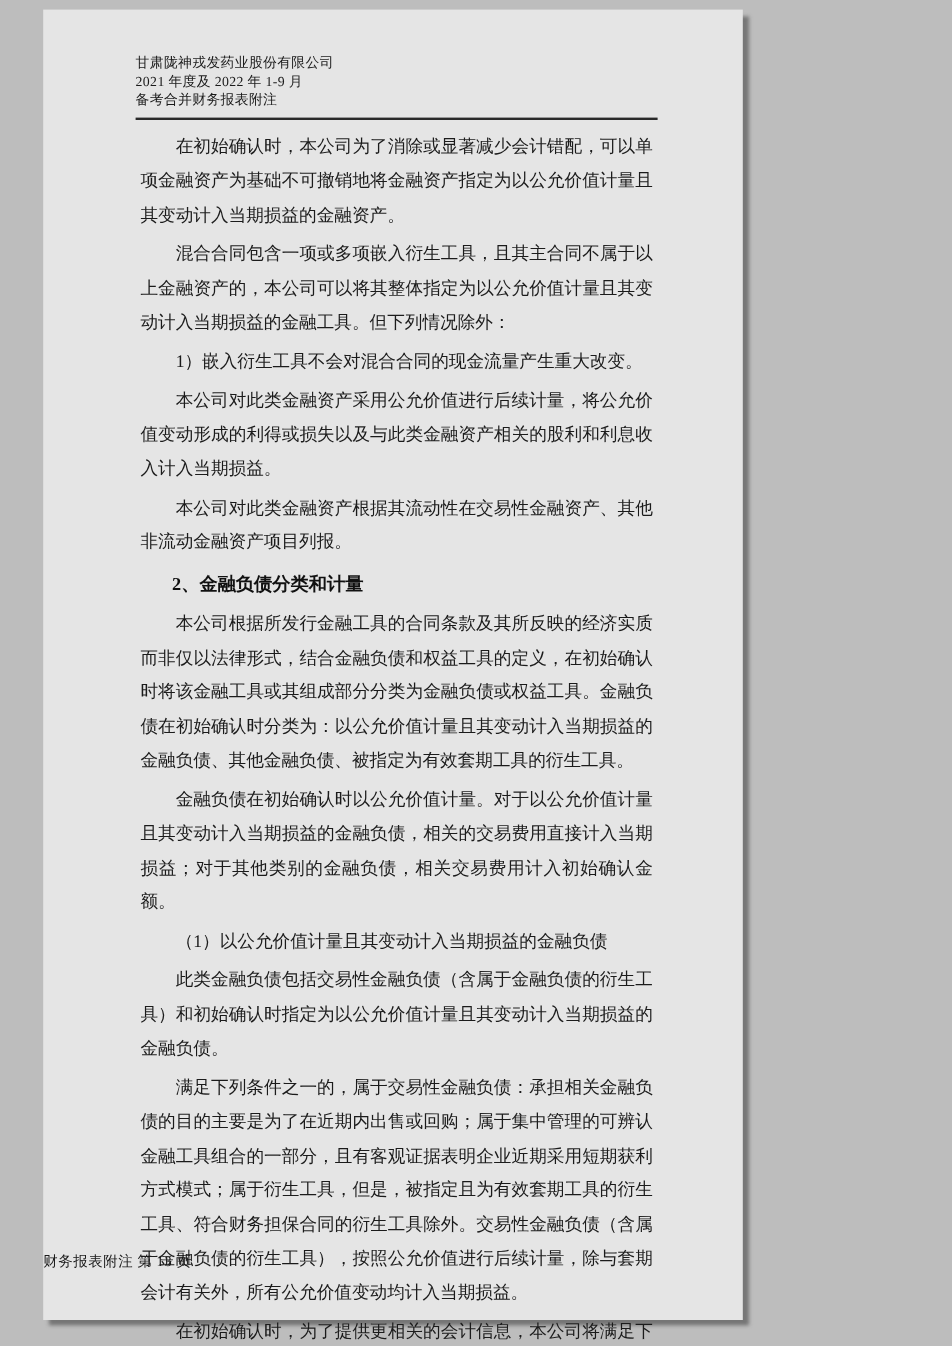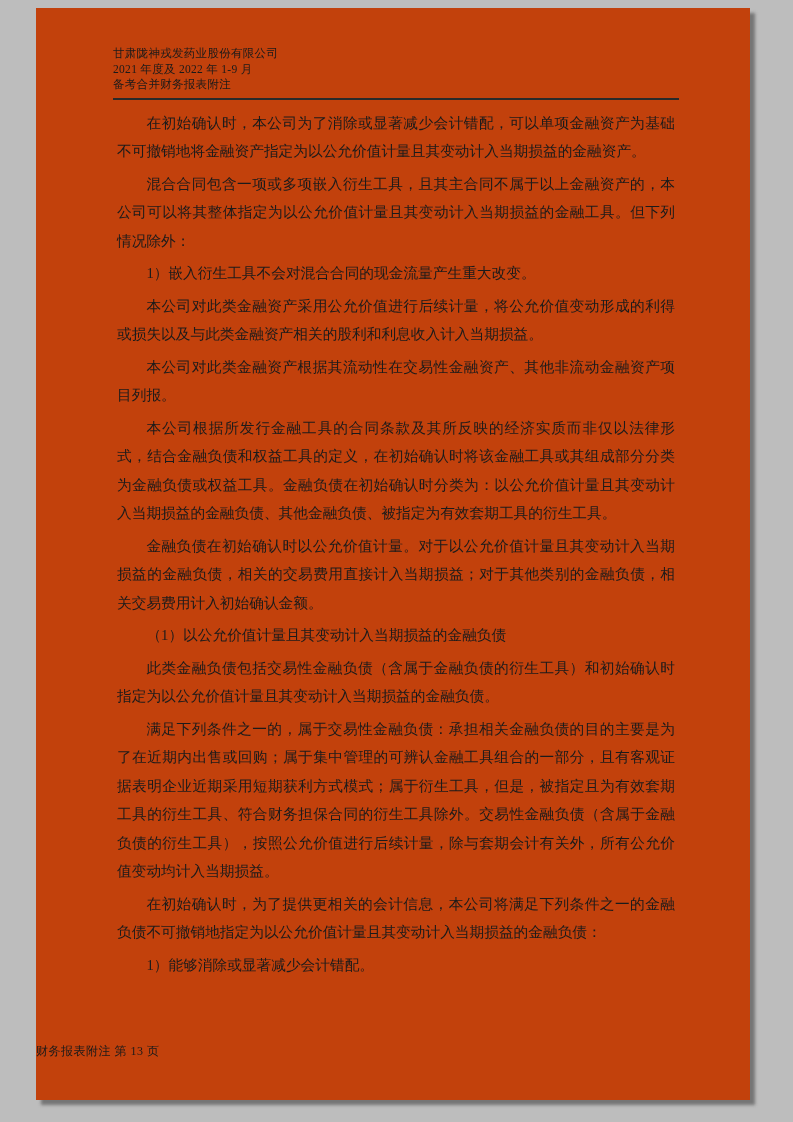--- a/index.html
+++ b/index.html
@@ -13,23 +13,23 @@
   }
   .canvas {
     position: relative;
     width: 793px;
     height: 1122px;
   }
   .page {
     position: absolute;
     left: 36px;
     top: 8px;
-    width: 714px;
+    width: 583px;
     height: 1092px;
-    background: #c2410c;
+    background: #e5e5e5;
     box-shadow: 5px 5px 3px rgba(70,70,70,0.6);
     padding: 38px 71px 0 77px;
   }
   .doc-header { color: #1a1a1a; }
   .doc-header .hline {
     font-size: 11.5px;
     line-height: 15.6px;
     letter-spacing: 0.3px;
     white-space: nowrap;
   }
@@ -81,20 +81,21 @@
       <div class="hline">备考合并财务报表附注</div>
       <div class="header-rule"></div>
     </header>
 
     <main class="doc-body">
       <p class="para">在初始确认时，本公司为了消除或显著减少会计错配，可以单项金融资产为基础不可撤销地将金融资产指定为以公允价值计量且其变动计入当期损益的金融资产。</p>
       <p class="para">混合合同包含一项或多项嵌入衍生工具，且其主合同不属于以上金融资产的，本公司可以将其整体指定为以公允价值计量且其变动计入当期损益的金融工具。但下列情况除外：</p>
       <p class="para">1）嵌入衍生工具不会对混合合同的现金流量产生重大改变。</p>
       <p class="para">本公司对此类金融资产采用公允价值进行后续计量，将公允价值变动形成的利得或损失以及与此类金融资产相关的股利和利息收入计入当期损益。</p>
       <p class="para">本公司对此类金融资产根据其流动性在交易性金融资产、其他非流动金融资产项目列报。</p>
+      <h2 class="heading">2、金融负债分类和计量</h2>
       <p class="para">本公司根据所发行金融工具的合同条款及其所反映的经济实质而非仅以法律形式，结合金融负债和权益工具的定义，在初始确认时将该金融工具或其组成部分分类为金融负债或权益工具。金融负债在初始确认时分类为：以公允价值计量且其变动计入当期损益的金融负债、其他金融负债、被指定为有效套期工具的衍生工具。</p>
       <p class="para">金融负债在初始确认时以公允价值计量。对于以公允价值计量且其变动计入当期损益的金融负债，相关的交易费用直接计入当期损益；对于其他类别的金融负债，相关交易费用计入初始确认金额。</p>
       <p class="para">（1）以公允价值计量且其变动计入当期损益的金融负债</p>
       <p class="para">此类金融负债包括交易性金融负债（含属于金融负债的衍生工具）和初始确认时指定为以公允价值计量且其变动计入当期损益的金融负债。</p>
       <p class="para">满足下列条件之一的，属于交易性金融负债：承担相关金融负债的目的主要是为了在近期内出售或回购；属于集中管理的可辨认金融工具组合的一部分，且有客观证据表明企业近期采用短期获利方式模式；属于衍生工具，但是，被指定且为有效套期工具的衍生工具、符合财务担保合同的衍生工具除外。交易性金融负债（含属于金融负债的衍生工具），按照公允价值进行后续计量，除与套期会计有关外，所有公允价值变动均计入当期损益。</p>
       <p class="para">在初始确认时，为了提供更相关的会计信息，本公司将满足下列条件之一的金融负债不可撤销地指定为以公允价值计量且其变动计入当期损益的金融负债：</p>
       <p class="para">1）能够消除或显著减少会计错配。</p>
     </main>
 
     <footer class="doc-footer">

